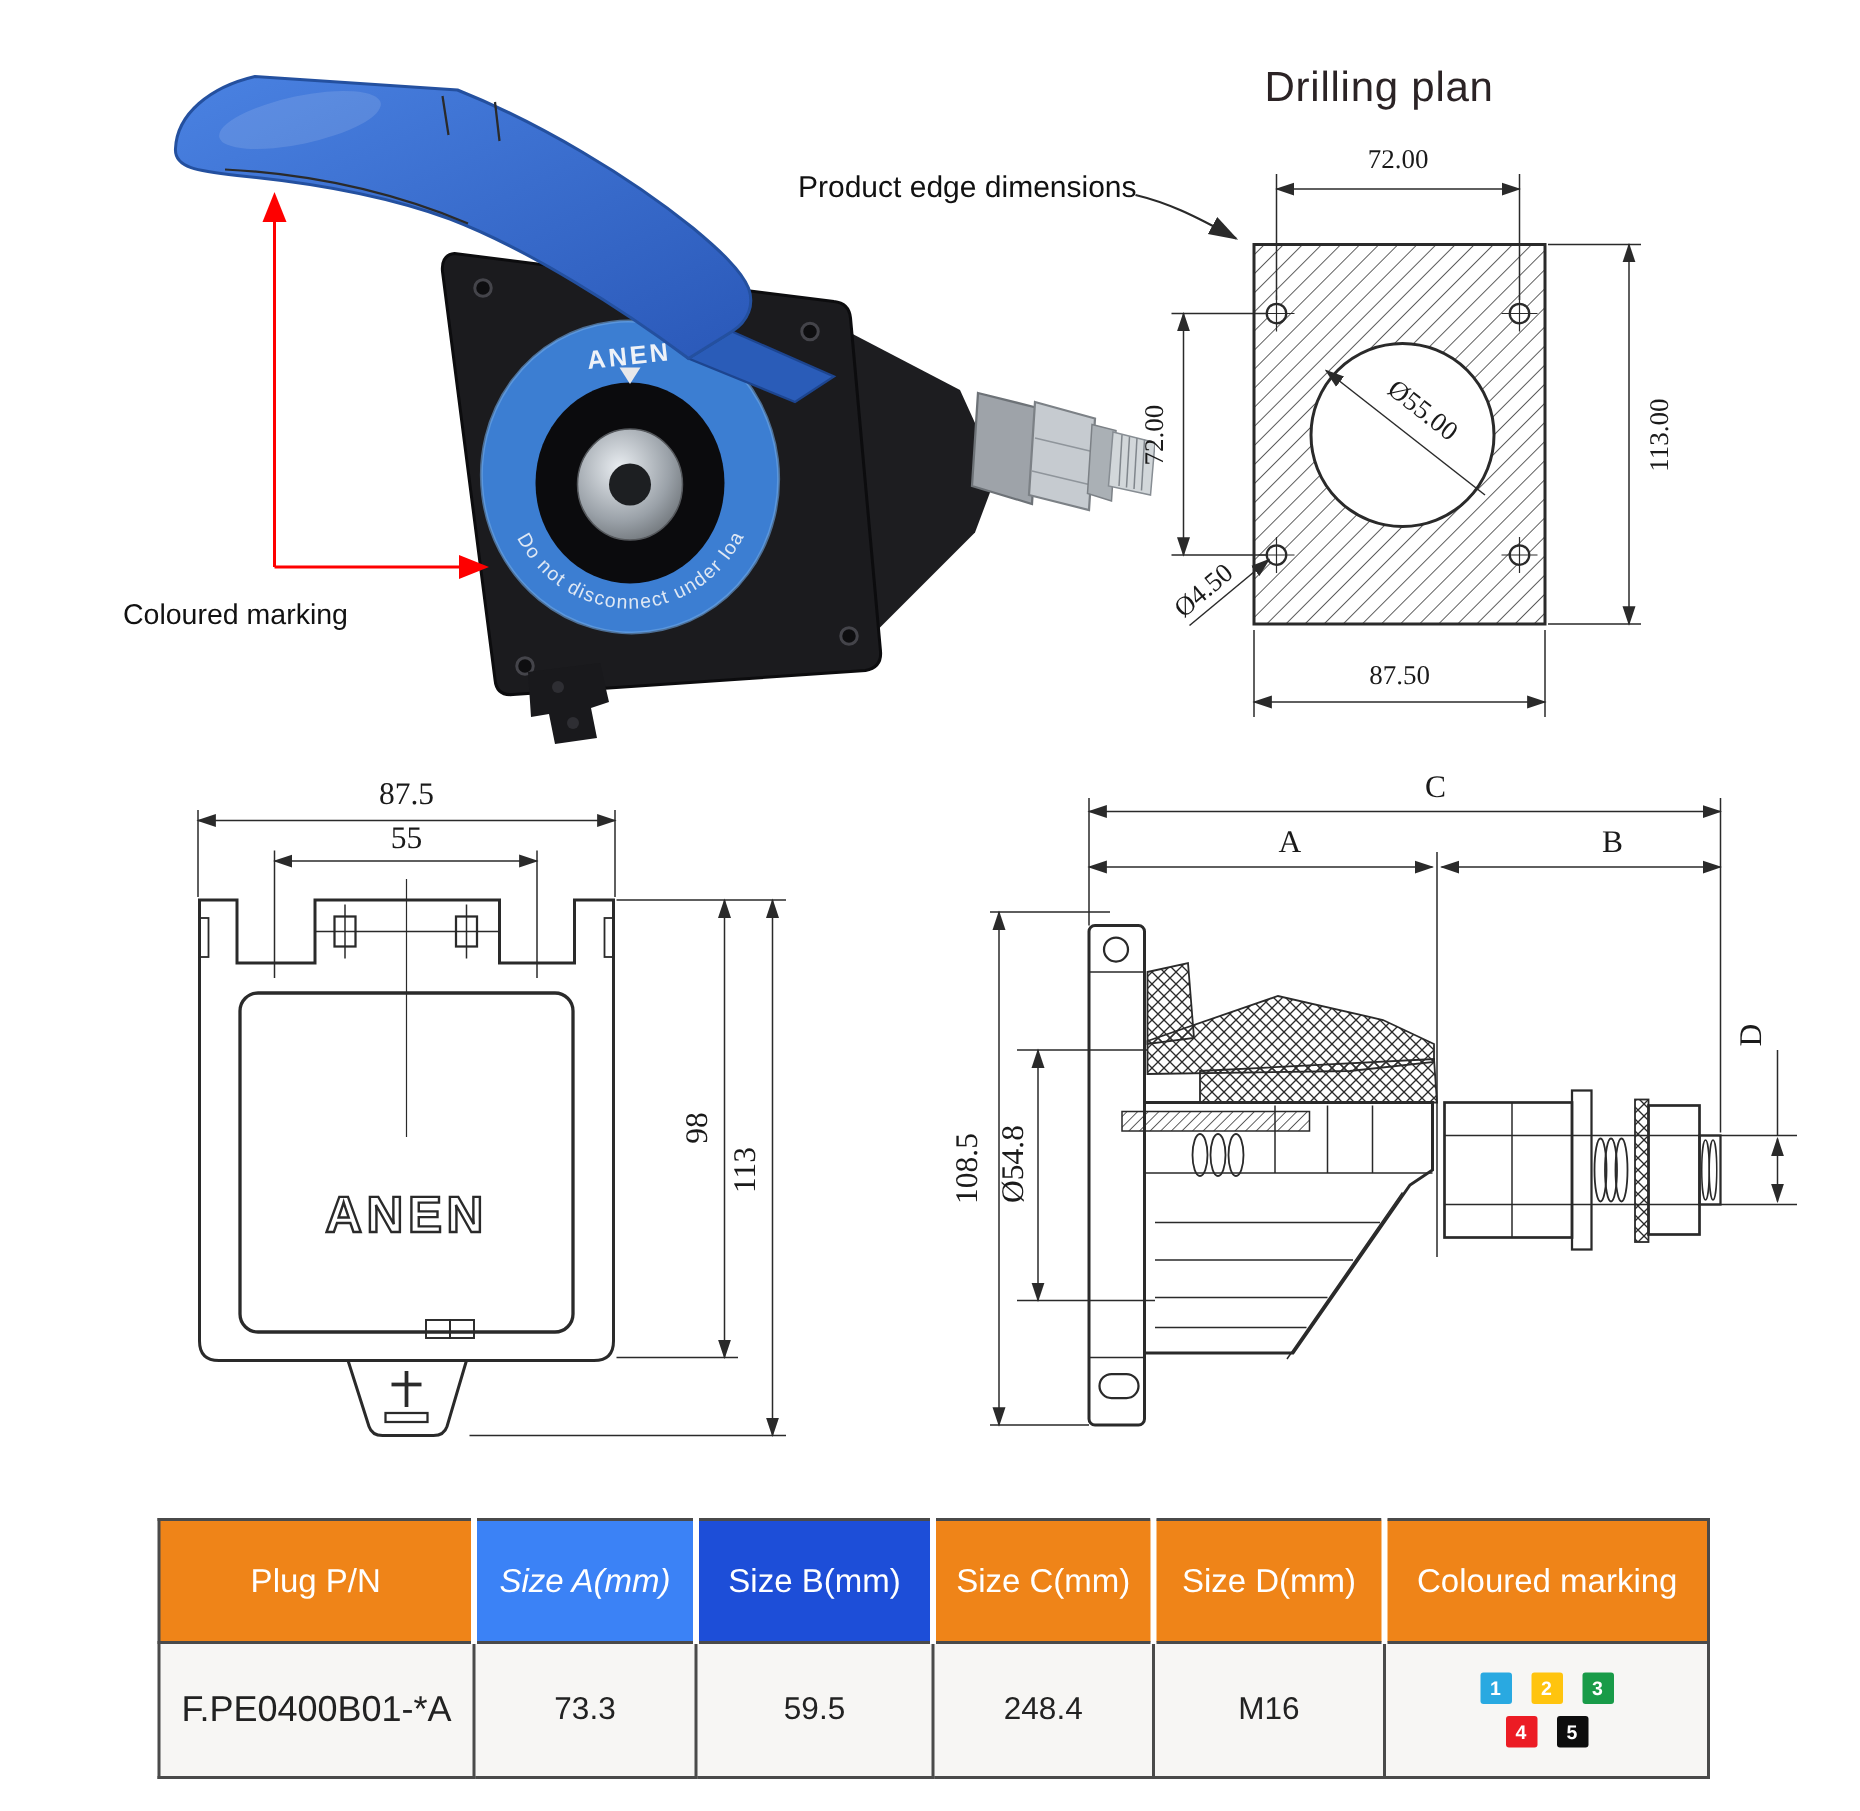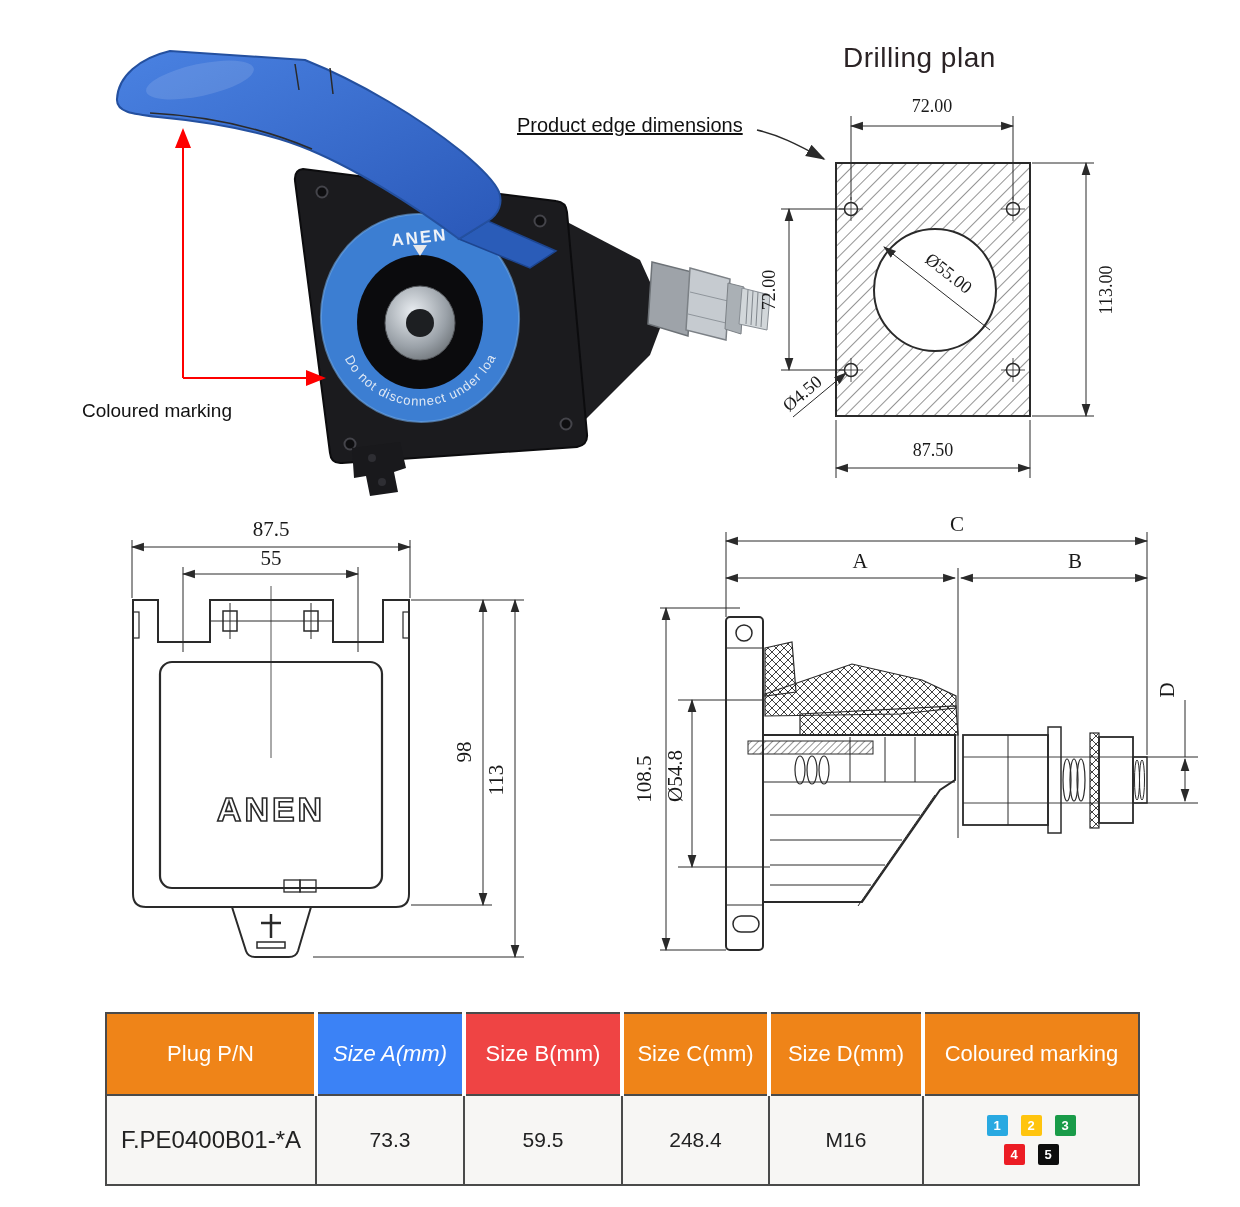--- a/index.html
+++ b/index.html
@@ -93,21 +93,21 @@
     <ellipse cx="200" cy="80" rx="55" ry="16" fill="#ffffff" opacity="0.12" transform="rotate(-12 200 80)"></ellipse>
 
     <g>
       <line x1="183" y1="140" x2="183" y2="378" stroke-width="2" stroke="#FE0000"></line>
       <line x1="183" y1="378" x2="310" y2="378" stroke-width="2" stroke="#FE0000"></line>
       <polygon points="183,128 175,148 191,148" fill="#FE0000"></polygon>
       <polygon points="326,378 306,370 306,386" fill="#FE0000"></polygon>
     </g>
   </svg>
 
-  <div class="abs label" style="left:517px;top:114px;text-decoration:underline;">Product edge dimensions</div>
+  <div class="abs label" style="left:532px;top:114px;">Product edge dimensions</div>
   <div class="abs label" style="left:82px;top:400px;font-size:19px;">Coloured marking</div>
   <div class="abs title" style="left:843px;top:42px;">Drilling plan</div>
 
   <svg class="abs" style="left:740px;top:85px;" width="480" height="420" viewBox="740 85 480 420">
     <defs>
       <pattern id="hatch" patternUnits="userSpaceOnUse" width="9" height="9" patternTransform="rotate(45)">
         <line x1="0" y1="0" x2="0" y2="9" stroke="#2a2a2a" stroke-width="1"></line>
       </pattern>
       <marker id="da" viewBox="0 0 12 12" refX="11" refY="6" markerWidth="13" markerHeight="13" orient="auto-start-reverse">
           <path d="M0,2 L12,6 L0,10 Z" fill="#2a2a2a"></path>
@@ -265,21 +265,21 @@
           <col style="width:148px">
           <col style="width:158px">
         <col style="width:147px">
           <col style="width:154px">
           <col style="width:216px">
       </colgroup>
       <thead>
         <tr>
           <th style="background-color: rgb(239, 132, 24);">Plug P/N</th>
           <th style="background-color: #3b82f6; font-style: italic;">Size A(mm)</th>
-          <th style="background-color: #ef4444;">Size B(mm)</th>
+          <th style="background-color: #1d4ed8;">Size B(mm)</th>
           <th style="background-color: rgb(239, 132, 24);">Size C(mm)</th>
           <th style="background-color: rgb(239, 132, 24);">Size D(mm)</th>
           <th style="background-color: rgb(239, 132, 24);">Coloured marking</th>
         </tr>
       </thead>
       <tbody>
         <tr>
           <td style="font-size:24px;">F.PE0400B01-*A</td>
           <td>73.3</td>
           <td>59.5</td>

